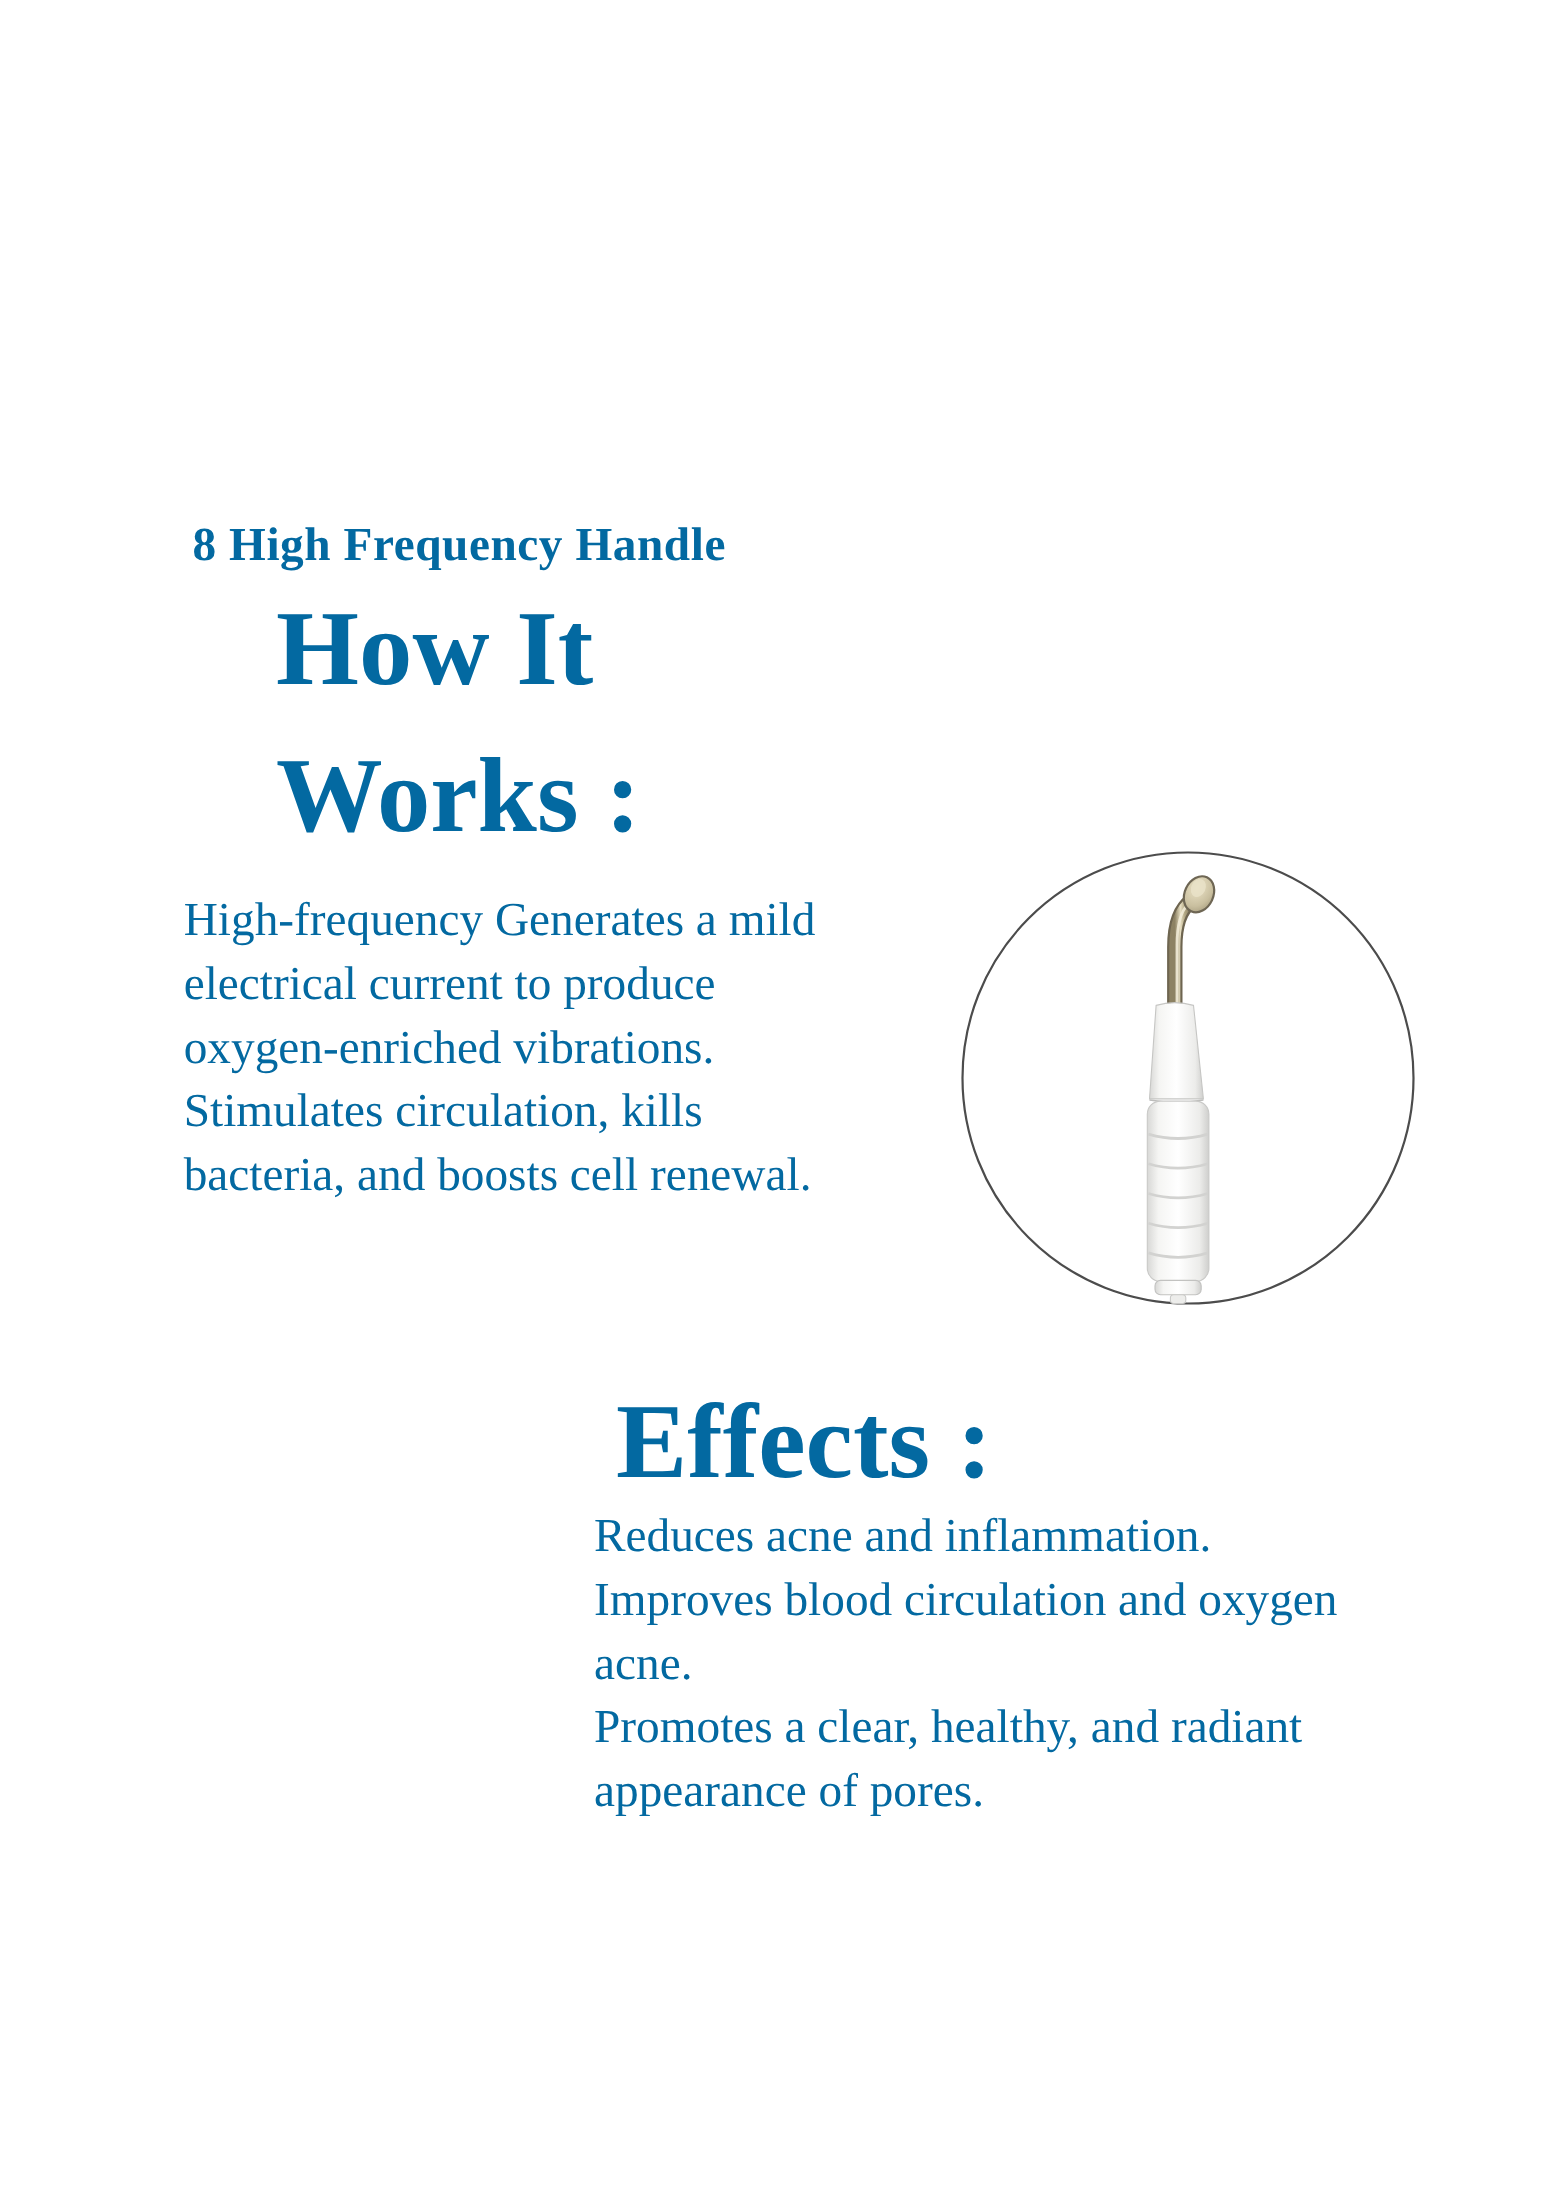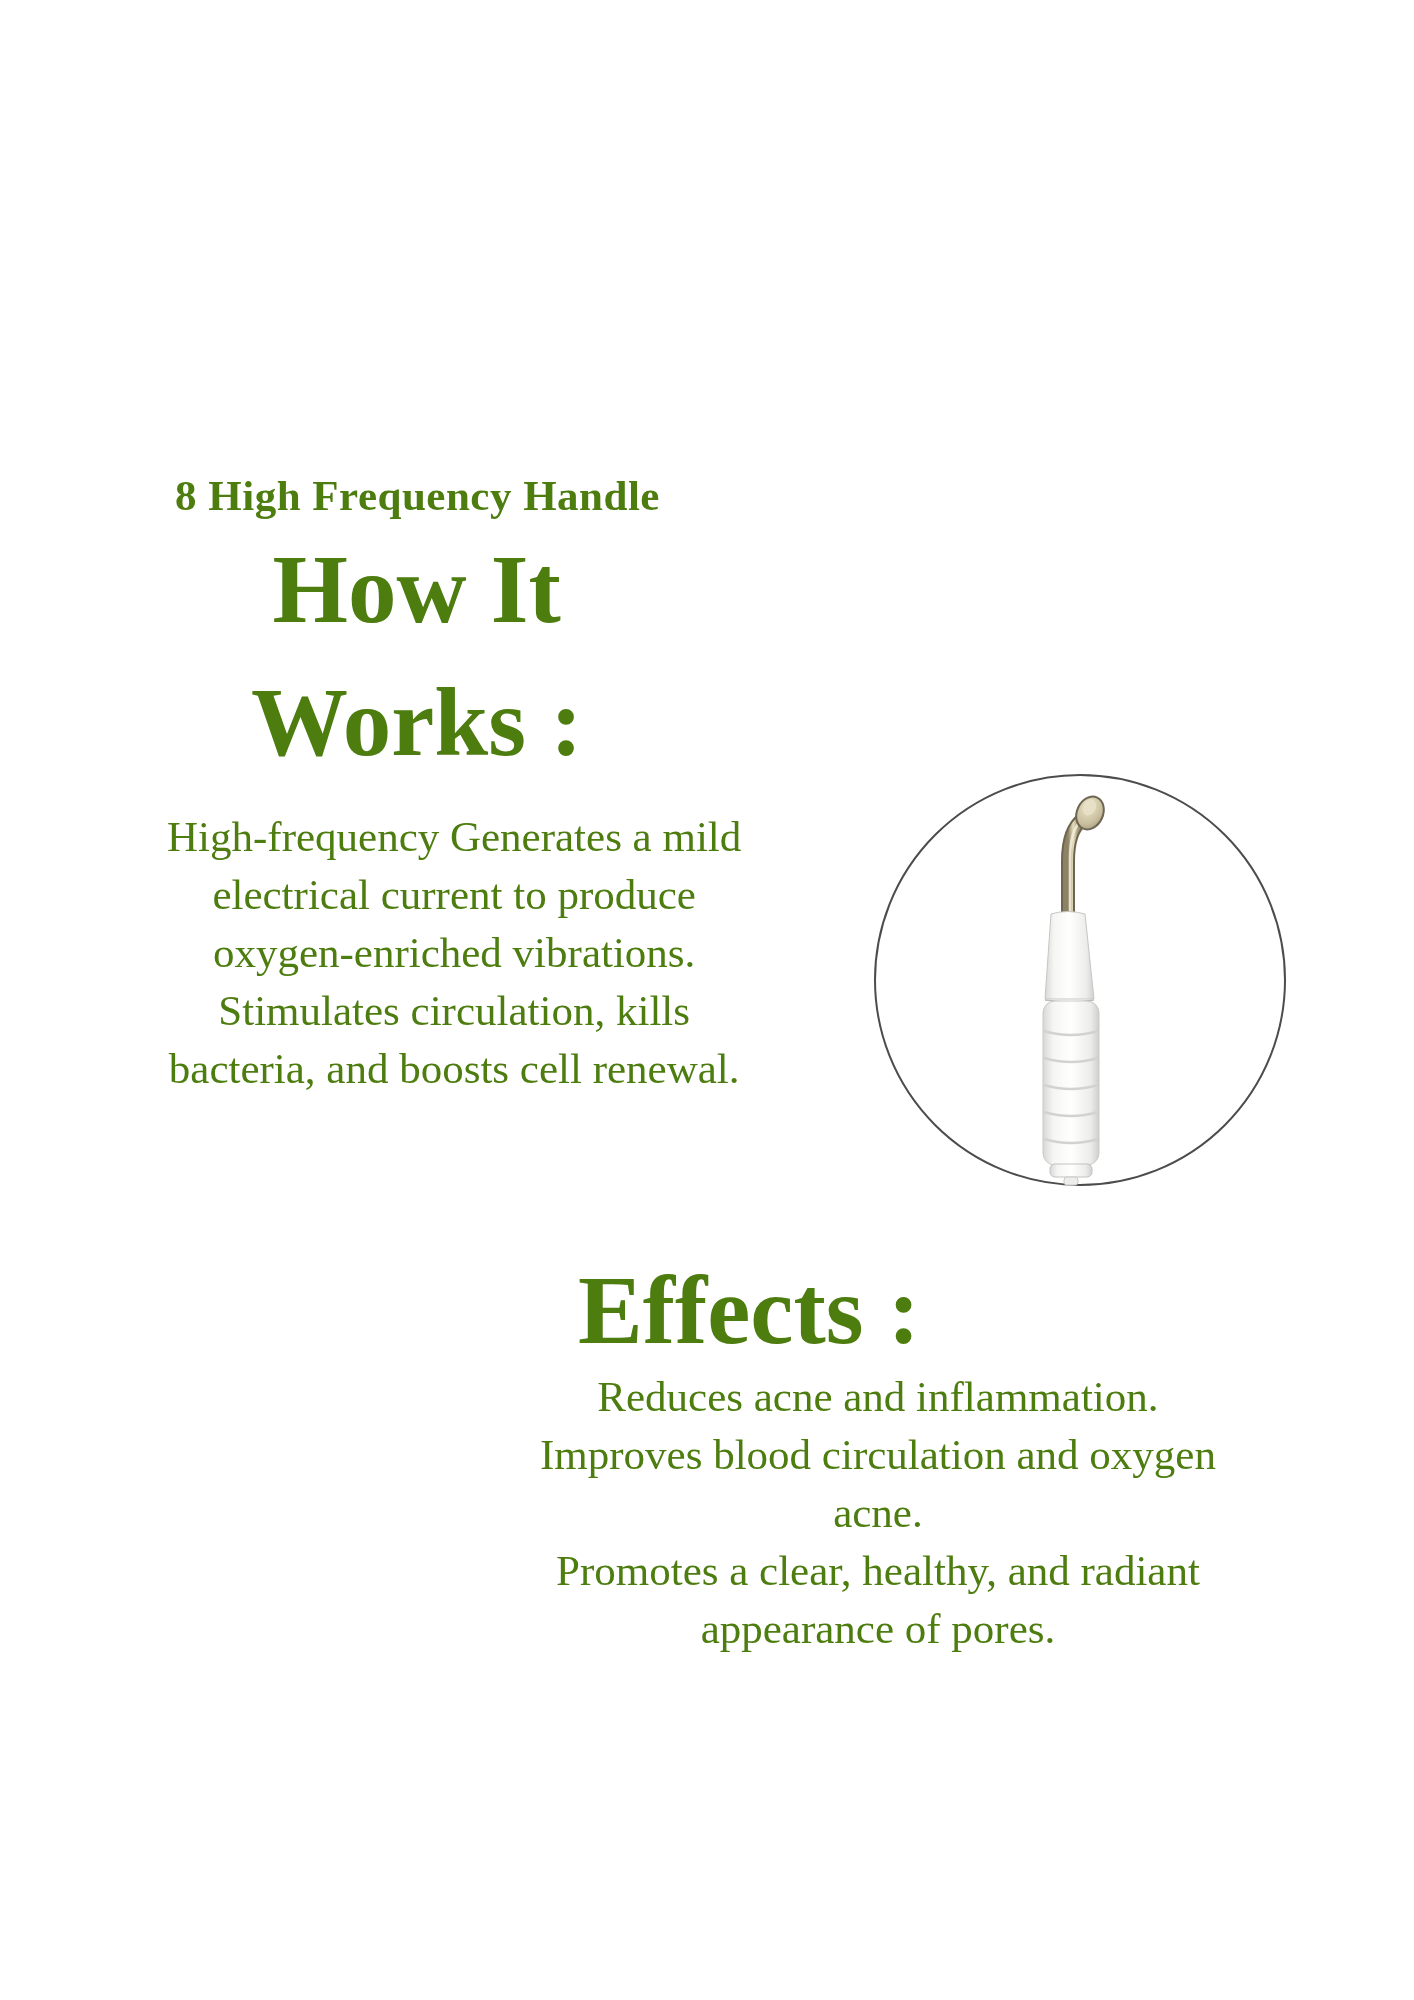--- a/index.html
+++ b/index.html
@@ -6,23 +6,22 @@
     margin: 0;
     padding: 0;
     background: #ffffff;
   }
   .page {
     position: relative;
     width: 1414px;
     height: 2000px;
     background: #ffffff;
     font-family: "Liberation Serif", "DejaVu Serif", serif;
-    color: #4d7c0f;
+    color: #0369a1;
     overflow: hidden;
-    text-align: center;
   }
   .abs { position: absolute; }
   .nowrap { white-space: nowrap; }
 
   .section-label {
     left: 175px;
     top: 474px;
     font-size: 43px;
     font-weight: 700;
     line-height: 1;
@@ -34,21 +33,20 @@
     font-size: 97px;
     font-weight: 700;
     line-height: 133px;
   }
   .effects-title {
     left: 560px;
     top: 1262px;
     font-size: 97px;
     font-weight: 700;
     line-height: 97px;
-    margin-left: 18px;
   }
   .body-text {
     font-size: 43px;
     line-height: 58px;
     font-weight: 400;
   }
   .hiw-body {
     left: 167px;
     top: 808px;
   }

